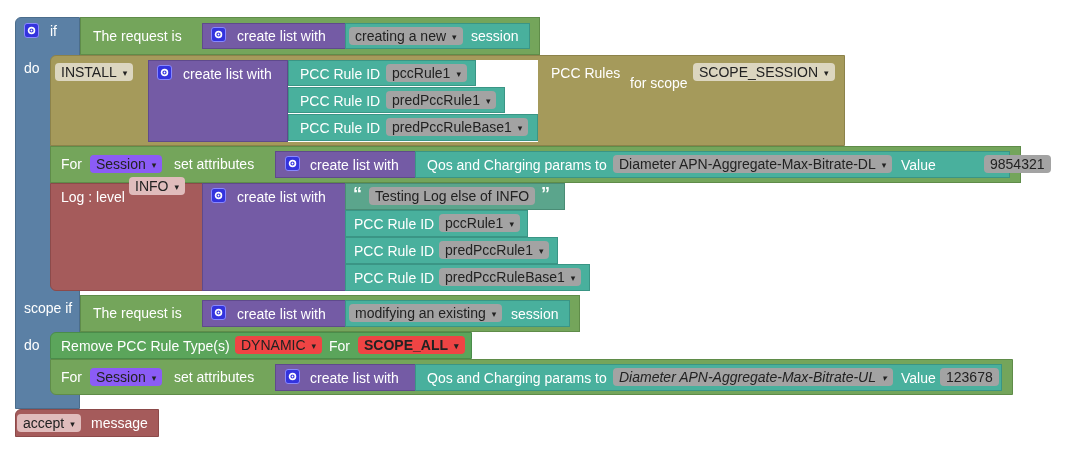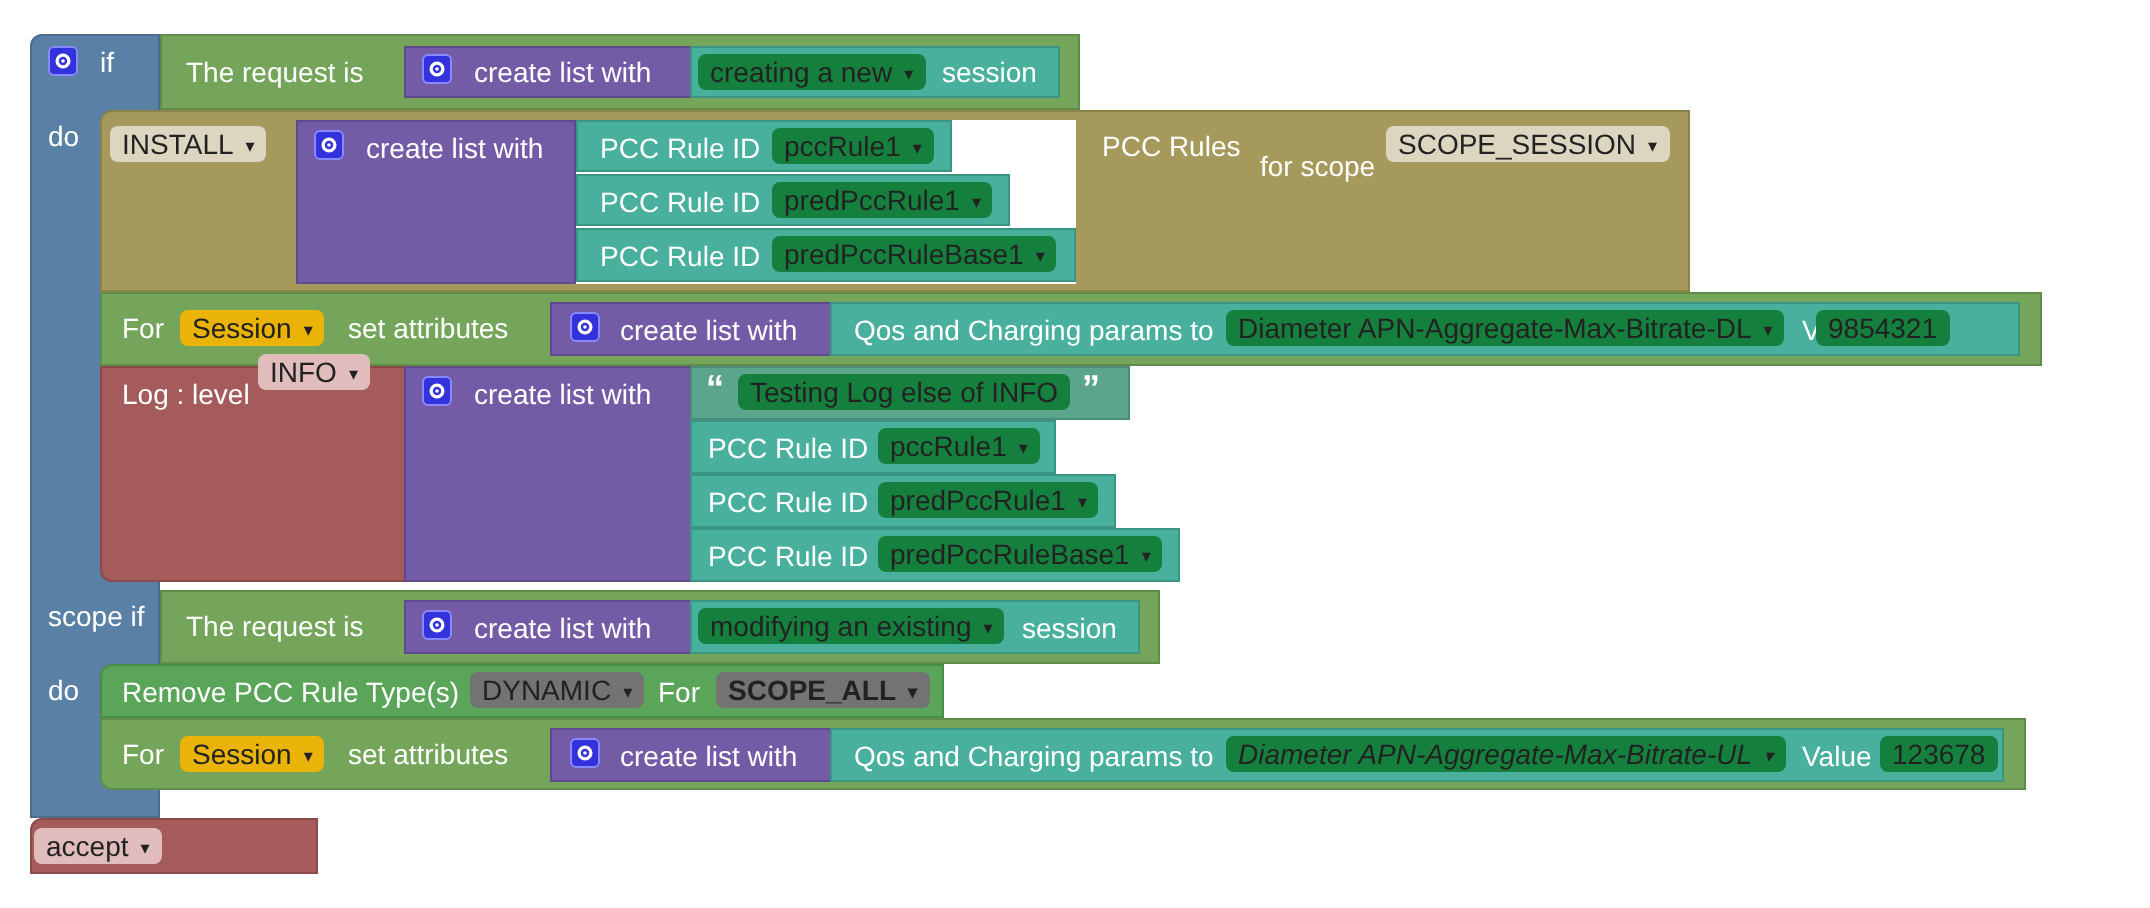--- a/index.html
+++ b/index.html
@@ -23,24 +23,24 @@
   
   .c-if     { background: #5b80a5; border: 1px solid #4b6d8c; }
   .c-green  { background: #74a55b; border: 1px solid #5f8c49; }
   .c-green2 { background: #5ba55b; border: 1px solid #4a8c4a; }
   .c-olive  { background: #a59a5b; border: 1px solid #8c824a; }
   .c-purple { background: #745ba5; border: 1px solid #5f4a8c; }
   .c-teal   { background: #49b09d; border: 1px solid #3a9585; }
   .c-teal2  { background: #5ba58c; border: 1px solid #4a8c75; }
   .c-red    { background: #a55b5b; border: 1px solid #8c4a4a; }
 
-  .f-teal   { background: #15803d; }
+  .f-teal   { background: #a3a3a3; }
   .f-olive  { background: #dcd6c0; }
-  .f-green  { background: #eab308; }
-  .f-green2 { background: #737373; }
+  .f-green  { background: #8b5cf6; }
+  .f-green2 { background: #ef4444; }
   .f-red    { background: #e0bcbc; }
 </style>
 </head>
 <body>
 
 <div class="blk c-if" style="left:15px; top:17px; width:65px; height:392px; border-radius:6px 0 0 0;"></div>
 <div class="gear" style="left:24px; top:23px;">
   <svg viewBox="0 0 12 12">
       <circle cx="6" cy="6" r="3.2" fill="none" stroke="#fff" stroke-width="1.8"></circle>
       <circle cx="6" cy="6" r="1" fill="#fff"></circle>
@@ -114,21 +114,21 @@
       <circle cx="6" cy="6" r="1" fill="#fff"></circle>
     </svg>
 </div>
 <span class="lbl" style="left:310px; top:157px;">create list with</span>
 <div class="blk c-teal" style="left:415px; top:151px; width:595px; height:27px;"></div>
 <span class="lbl" style="left:427px; top:157px;">Qos and Charging params to</span>
 <span class="fld f-teal" style="left:613px; top:155px;">
   <span>Diameter APN-Aggregate-Max-Bitrate-DL</span><span class="arrow">▾</span>
 </span>
 <span class="lbl" style="left:901px; top:157px;">Value</span>
-<span class="fld f-teal" style="left:908px; top:155px;">9854321</span>
+<span class="fld f-teal" style="left:984px; top:155px;">9854321</span>
 
 <div class="blk c-red" style="left:50px; top:183px; width:155px; height:108px; border-radius:0 0 0 6px;"></div>
 <span class="lbl" style="left:61px; top:189px;">Log : level</span>
 <span class="fld f-red" style="left:129px; top:177px;">
   <span>INFO</span><span class="arrow">▾</span>
 </span>
 <div class="blk c-purple" style="left:202px; top:183px; width:145px; height:108px;"></div>
 <div class="gear" style="left:211px; top:188px;">
   <svg viewBox="0 0 12 12">
       <circle cx="6" cy="6" r="3.2" fill="none" stroke="#fff" stroke-width="1.8"></circle>
@@ -201,13 +201,13 @@
 <span class="fld f-teal" style="left:613px; top:368px;font-style:italic;">
   <span>Diameter APN-Aggregate-Max-Bitrate-UL</span><span class="arrow">▾</span>
 </span>
 <span class="lbl" style="left:901px; top:370px;">Value</span>
 <span class="fld f-teal" style="left:940px; top:368px;">123678</span>
 
 <div class="blk c-red" style="left:15px; top:409px; width:144px; height:28px; border-radius:6px 0 0 0;"></div>
 <span class="fld f-red" style="left:17px; top:414px;">
   <span>accept</span><span class="arrow">▾</span>
 </span>
-<span class="lbl" style="left:91px; top:415px;margin-top:18px;">message</span>
+<span class="lbl" style="left:91px; top:415px;">message</span>
 
 </body></html>

